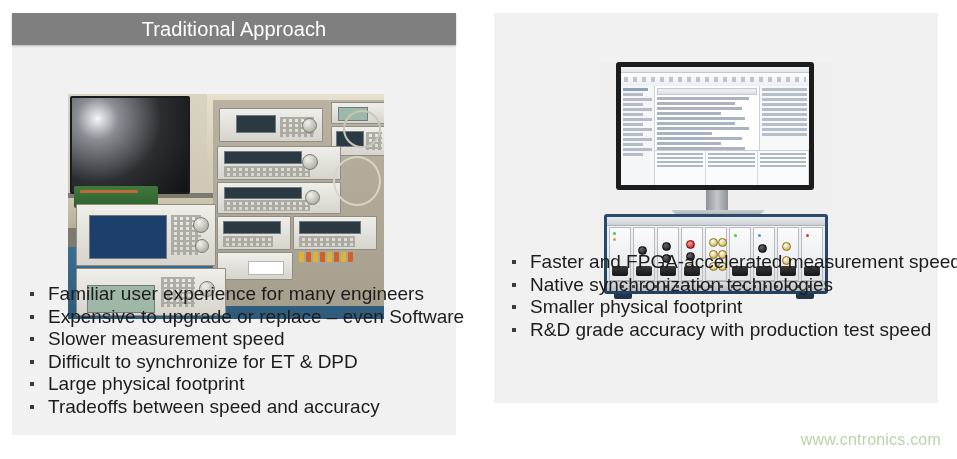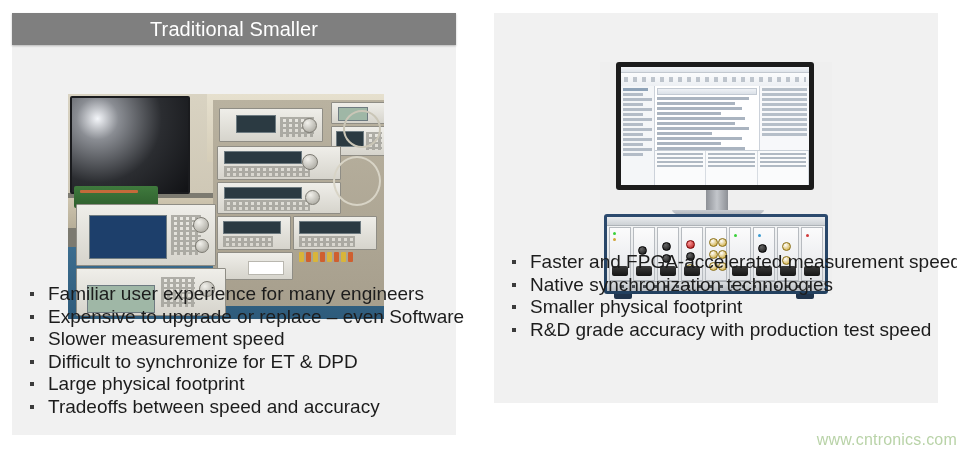--- a/index.html
+++ b/index.html
@@ -309,35 +309,35 @@
   .pr-feet {
     position:absolute; left:14px; top:232px; width:200px; height:0;
   }
   .pr-feet i {
     position:absolute; width:18px; height:5px; background:#20344c; border-radius:0 0 2px 2px;
   }
 
   
   .watermark {
     position: absolute;
-    right: 0;
+    right: 16px;
     bottom: 10px;
     font-size: 16px;
     color: #b9d3a8;
     letter-spacing: 0.2px;
   }
 </style>
 </head>
 <body>
 
 <div class="slide">
 
   <div class="column left">
 
-    <div class="col-header gray">Traditional Smaller</div>
+    <div class="col-header gray">Traditional Approach</div>
 
     <div class="col-body">
 
       <div class="photo-left">
         <div class="pl-wallL"></div>
         <div class="pl-wallR"></div>
         <div class="pl-bench"></div>
         <div class="pl-table"></div>
 
         <div class="pl-monitor"></div>

